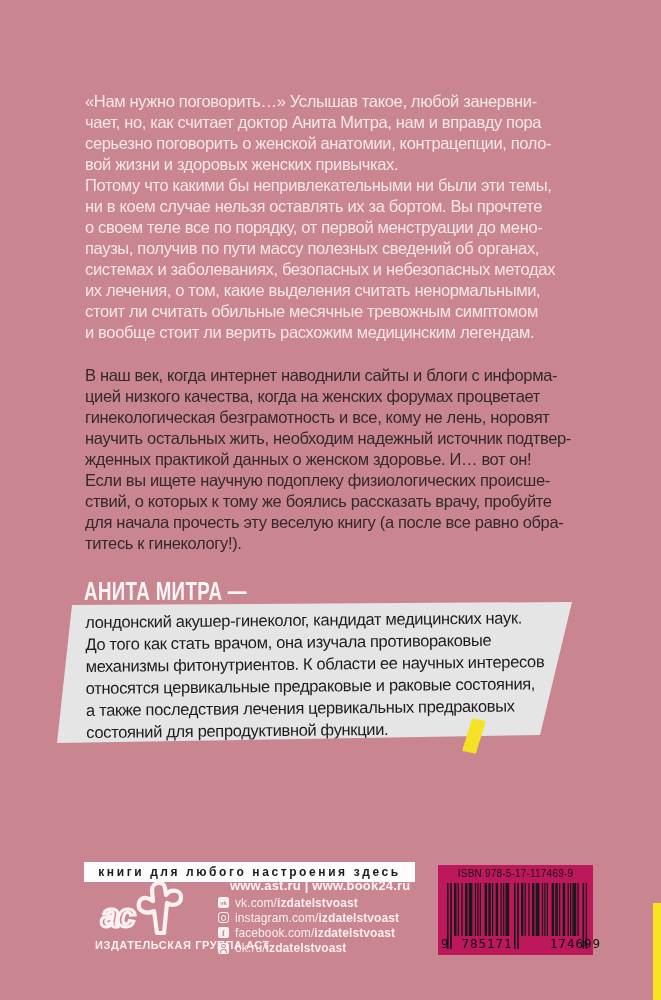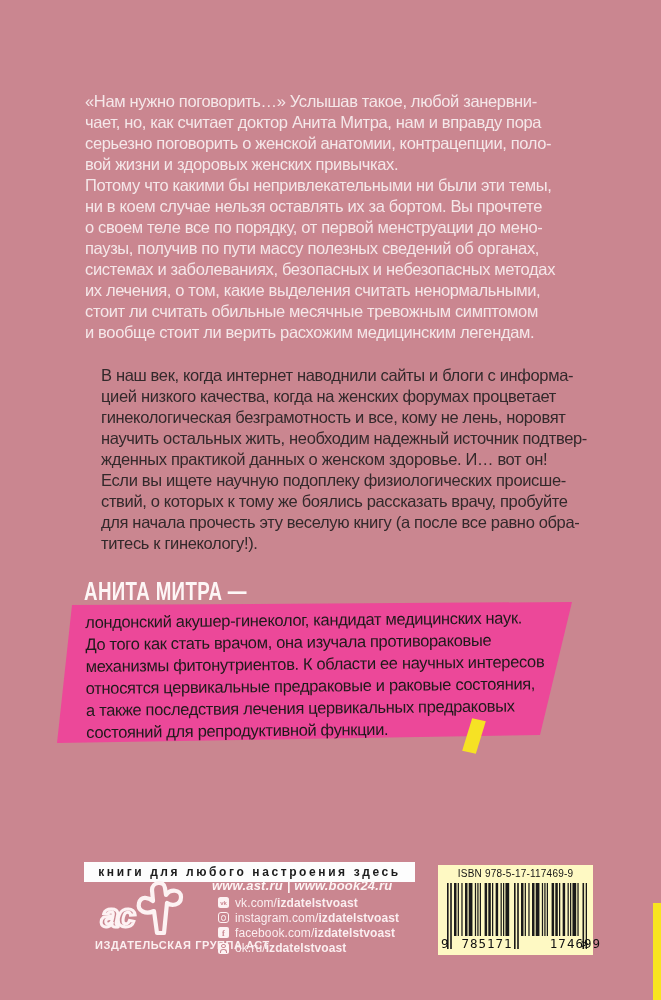--- a/index.html
+++ b/index.html
@@ -9,30 +9,30 @@
     width:661px;height:1000px;
     background:#ca8690;
     overflow:hidden;
   }
   .blurb{
     position:absolute;left:85px;width:515px;
     font-size:16.5px;line-height:21px;letter-spacing:-0.35px;
     white-space:pre-line;
   }
   .blurb.light{top:91px;color:#f5e7e9;}
-  .blurb.dark{top:365px;color:#33292b;margin-left:16px;}
+  .blurb.dark{top:365px;color:#33292b;}
   .author-heading{
     position:absolute;left:84px;top:576px;
     color:#fdf6f6;font-size:26px;font-weight:bold;letter-spacing:0.5px;
     transform:scaleX(0.72);transform-origin:left center;
     white-space:nowrap;
   }
   .bio-card{
     position:absolute;left:40px;top:585px;width:560px;height:170px;
-    background:#ec4899;
+    background:#e5e5e5;
     clip-path:polygon(32px 20px,532px 17px,500px 150px,17px 158px);
   }
   .bio-text{
     position:absolute;left:45px;top:26px;width:470px;
     color:#1f1a1b;font-size:16.5px;line-height:22px;letter-spacing:-0.35px;
     white-space:pre-line;transform:rotate(-0.6deg);transform-origin:left top;
   }
   .highlight-mark{
     position:absolute;left:467px;top:719px;width:14px;height:34px;
     background:#f6e224;transform:rotate(13deg) skewX(-4deg);
@@ -53,43 +53,43 @@
     position:absolute;left:101px;top:897px;
     font-size:33px;font-weight:bold;color:transparent;
     -webkit-text-stroke:3px #fdf2f3;letter-spacing:-2px;font-style:italic;
   }
   .cactus{position:absolute;left:130px;top:876px;}
   .publisher-label{
     position:absolute;left:95px;top:939px;width:125px;text-align:center;
     color:#fbeff0;font-size:11px;font-weight:bold;letter-spacing:0.55px;white-space:nowrap;
   }
   .sites-line{
-    position:absolute;left:212px;top:878px;
-    color:#fdf4f4;font-size:13px;font-weight:bold;letter-spacing:0.2px;font-style:italic;
+    position:absolute;left:230px;top:878px;
+    color:#fdf4f4;font-size:13px;font-weight:bold;letter-spacing:0.2px;
   }
   .social{
     position:absolute;left:218px;top:897px;display:flex;flex-direction:column;gap:4.2px;
   }
   .social-row{display:flex;align-items:center;gap:6px;height:11px;}
   .social-text{color:#fbeef0;font-size:12px;letter-spacing:0.1px;white-space:nowrap;}
   .social-text b{font-weight:bold;}
   .sicon{
     width:11px;height:11px;border-radius:2.5px;background:#fdf2f3;color:#ca8690;
     display:flex;align-items:center;justify-content:center;
     font-size:6px;font-weight:bold;box-sizing:border-box;flex:0 0 auto;
   }
   .facebook-icon{border-radius:2px;font-size:8.5px;font-family:"Liberation Serif",serif;}
   .instagram-icon{background:transparent;border:1.3px solid #fdf2f3;border-radius:3px;position:relative;}
   .instagram-icon::before{content:"";position:absolute;inset:1.6px;border:1.2px solid #fdf2f3;border-radius:50%;}
   .ok-icon{flex-direction:column;justify-content:flex-start;padding-top:1px;gap:0.5px;}
   .ok-icon::before{content:"";width:2.6px;height:2.6px;border:1px solid #ca8690;border-radius:50%;}
   .ok-icon::after{content:"";width:4.5px;height:3px;border:1px solid #ca8690;border-bottom:none;border-radius:3px 3px 0 0;}
   
   .barcode-box{
-    position:absolute;left:438px;top:865px;width:155px;height:90px;background:#fef9c3;
+    position:absolute;left:438px;top:865px;width:155px;height:90px;background:#be185d;
   }
   .isbn-label{
     position:absolute;top:3px;left:0;width:100%;text-align:center;
     color:#151515;font-size:10px;letter-spacing:0.2px;white-space:nowrap;
   }
   .bars-svg{position:absolute;left:9px;top:18px;}
   .digits-row{position:absolute;top:71px;left:0;width:100%;height:17px;color:#111;
     font-size:12.5px;font-family:"DejaVu Sans Mono",monospace;}
   .digits-row span{position:absolute;top:0;}
   .d-first{left:3px;}

